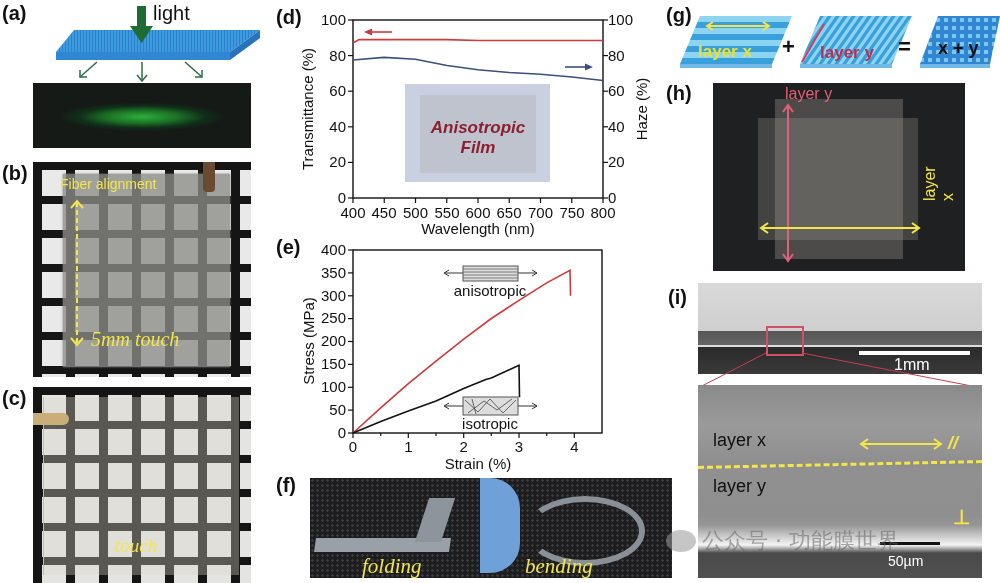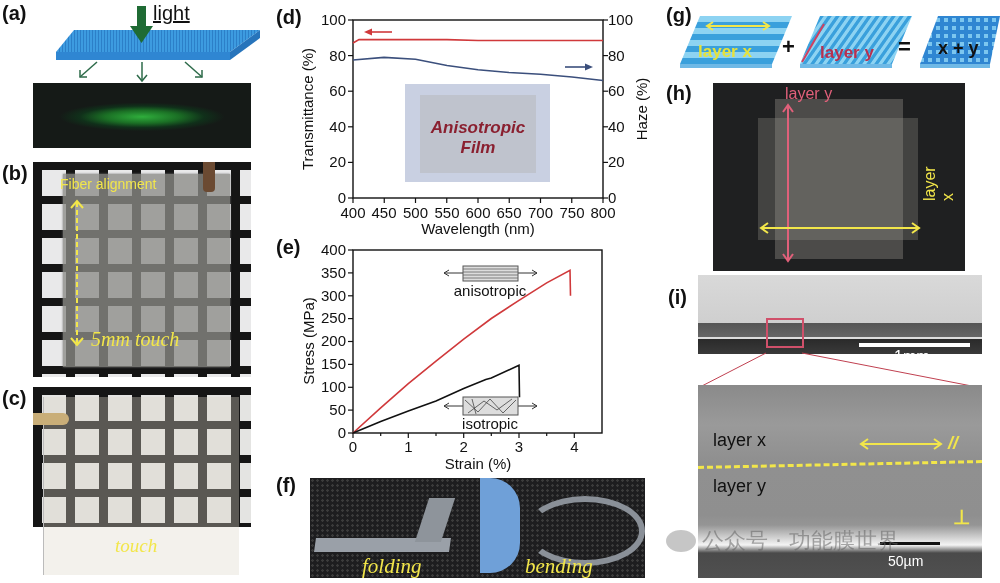--- a/index.html
+++ b/index.html
@@ -33,38 +33,38 @@
   <polygon points="80,26 103,26 91.5,43" fill="#1f6b34"></polygon>
   <g stroke="#2e6b4a" stroke-width="1.5" fill="none">
     <line x1="47" y1="62" x2="30" y2="77"></line>
       <polyline points="30,70 30,77 37,77"></polyline>
     <line x1="92" y1="62" x2="92" y2="80"></line>
       <polyline points="87,75 92,81 97,75"></polyline>
     <line x1="135" y1="62" x2="152" y2="77"></line>
       <polyline points="145,77 152,77 152,70"></polyline>
   </g>
 </svg>
-<div class="abs" style="left:153px;top:2px;font-size:20px;text-decoration:underline;">light</div>
+<div class="abs" style="left:153px;top:2px;font-size:20px;">light</div>
 <div class="abs" style="left:33px;top:83px;width:218px;height:65px;background:radial-gradient(ellipse 38% 22% at 50% 52%,#2fae3c 0%,#1b6f25 45%,#10301a 75%,#151a17 100%);"></div>
 
 <div class="plabel" style="left:2px;top:162px;">(b)</div>
 <div class="abs photo-grid" style="left:33px;top:162px;width:218px;height:215px;">
   <div class="abs" style="left:30px;top:12px;width:167px;height:193px;background:rgba(140,140,135,0.78);box-shadow:0 0 2px #777;"></div>
   <div class="abs" style="left:170px;top:0;width:12px;height:30px;background:#6b4a32;border-radius:0 0 4px 4px;"></div>
   <div class="abs ylw" style="left:27px;top:14px;font-size:14px;">Fiber alignment</div>
   <svg class="abs" style="left:36px;top:36px;" width="16" height="150">
     <line x1="8" y1="4" x2="8" y2="146" stroke="#f2e64a" stroke-width="2" stroke-dasharray="5,3"></line>
     <polyline points="2,10 8,3 14,10" stroke="#f2e64a" stroke-width="2" fill="none"></polyline>
     <polyline points="2,140 8,147 14,140" stroke="#f2e64a" stroke-width="2" fill="none"></polyline>
   </svg>
   <div class="abs ylw serif-it" style="left:58px;top:166px;font-size:20px;">5mm touch</div>
 </div>
 
 <div class="plabel" style="left:2px;top:387px;">(c)</div>
-<div class="abs photo-grid" style="left:33px;top:387px;width:218px;height:140px;background-color:#e4e4e2;">
+<div class="abs photo-grid" style="left:33px;top:387px;width:218px;height:196px;background-color:#e4e4e2;">
   <div class="abs" style="left:10px;top:10px;width:195px;height:178px;background:rgba(220,215,200,0.35);border-left:1px solid #bbb;"></div>
   <div class="abs" style="left:0;top:26px;width:36px;height:12px;background:#c9ae78;border-radius:0 6px 6px 0;"></div>
   <div class="abs ylw serif-it" style="left:82px;top:148px;font-size:19px;">touch</div>
 </div>
 
 <div class="plabel" style="left:276px;top:6px;">(d)</div>
 <svg class="abs" style="left:290px;top:0;" width="370" height="240" viewBox="290 0 370 240">
 
   <rect x="353" y="20" width="250" height="178" fill="none" stroke="#111" stroke-width="1.4"></rect>
 
@@ -212,21 +212,21 @@
   </g>
   <text x="490" y="429" font-size="15" fill="#111" text-anchor="middle">isotropic</text>
 </svg>
 
 <div class="plabel" style="left:276px;top:474px;">(f)</div>
 <div class="abs" style="left:310px;top:478px;width:172px;height:100px;background:radial-gradient(circle,#3b3b3b 1px,transparent 1.5px) 0 0/5px 5px,#1d1d1f;">
   <div class="abs" style="left:5px;top:60px;width:135px;height:14px;background:#9aa0a8;transform:skewX(-8deg);"></div>
   <div class="abs" style="left:112px;top:20px;width:26px;height:44px;background:#8e949b;transform:skewX(-18deg);"></div>
   <div class="abs ylw serif-it" style="left:52px;top:76px;font-size:21px;">folding</div>
 </div>
-<div class="abs" style="left:480px;top:478px;width:165px;height:100px;background:radial-gradient(circle,#3b3b3b 1px,transparent 1.5px) 0 0/5px 5px,#1d1d1f;">
+<div class="abs" style="left:480px;top:478px;width:165px;height:100px;background:radial-gradient(circle,#3b3b3b 1px,transparent 1.5px) 0 0/5px 5px,#1d1d1f;padding-left:27px;">
   <div class="abs" style="left:0;top:0;width:40px;height:95px;background:#6fa0d8;border-radius:0 30px 30px 0;"></div>
   <div class="abs" style="left:45px;top:18px;width:108px;height:58px;border:6px solid #8a9098;border-radius:50%;border-left-color:transparent;"></div>
   <div class="abs ylw serif-it" style="left:45px;top:76px;font-size:21px;">bending</div>
 </div>
 
 <div class="plabel" style="left:666px;top:4px;">(g)</div>
 <svg class="abs" style="left:680px;top:10px;" width="320" height="62" viewBox="0 0 320 62">
   <defs>
     <pattern id="hstr" width="10" height="12" patternUnits="userSpaceOnUse">
         <rect width="10" height="12" fill="#8dd3f2"></rect>
@@ -270,21 +270,21 @@
   </svg>
   <svg class="abs" style="left:45px;top:138px;" width="164" height="14">
     <line x1="3" y1="7" x2="161" y2="7" stroke="#f2e64a" stroke-width="2"></line>
     <polyline points="10,2 3,7 10,12" fill="none" stroke="#f2e64a" stroke-width="2"></polyline>
     <polyline points="154,2 161,7 154,12" fill="none" stroke="#f2e64a" stroke-width="2"></polyline>
   </svg>
   <div class="abs" style="left:208px;top:118px;font-size:16px;color:#f2e64a;transform:rotate(-90deg);transform-origin:left top;">layer x</div>
 </div>
 
 <div class="plabel" style="left:668px;top:286px;">(i)</div>
-<div class="abs" style="left:698px;top:275px;width:284px;height:79px;background:linear-gradient(to bottom,#d9d9d9 0,#cfcfcf 48px,#555 48px,#666 62px,#ddd 62px,#ddd 64px,#2a2a2a 64px,#3a3a3a 100%);">
+<div class="abs" style="left:698px;top:283px;width:284px;height:91px;background:linear-gradient(to bottom,#d9d9d9 0,#cfcfcf 48px,#555 48px,#666 62px,#ddd 62px,#ddd 64px,#2a2a2a 64px,#3a3a3a 100%);">
   <div class="abs" style="left:68px;top:43px;width:34px;height:26px;border:2px solid #d0506a;"></div>
   <div class="abs" style="left:161px;top:68px;width:111px;height:4px;background:#fff;"></div>
   <div class="abs" style="left:196px;top:73px;font-size:16px;color:#fff;">1mm</div>
 </div>
 <svg class="abs" style="left:698px;top:350px;" width="284" height="40">
   <line x1="68" y1="3" x2="0" y2="38" stroke="#c04050" stroke-width="1"></line>
   <line x1="104" y1="3" x2="284" y2="38" stroke="#c04050" stroke-width="1"></line>
 </svg>
 <div class="abs" style="left:698px;top:385px;width:284px;height:193px;background:linear-gradient(to bottom,#8a8a8a 0,#9a9a9a 40px,#8e8e8e 80px,#909090 85px,#8f8f8f 130px,#959595 140px,#f4f4f4 160px,#4a4a4a 168px,#505050 100%);">
   <div class="abs" style="left:15px;top:45px;font-size:18px;color:#111;">layer x</div>

